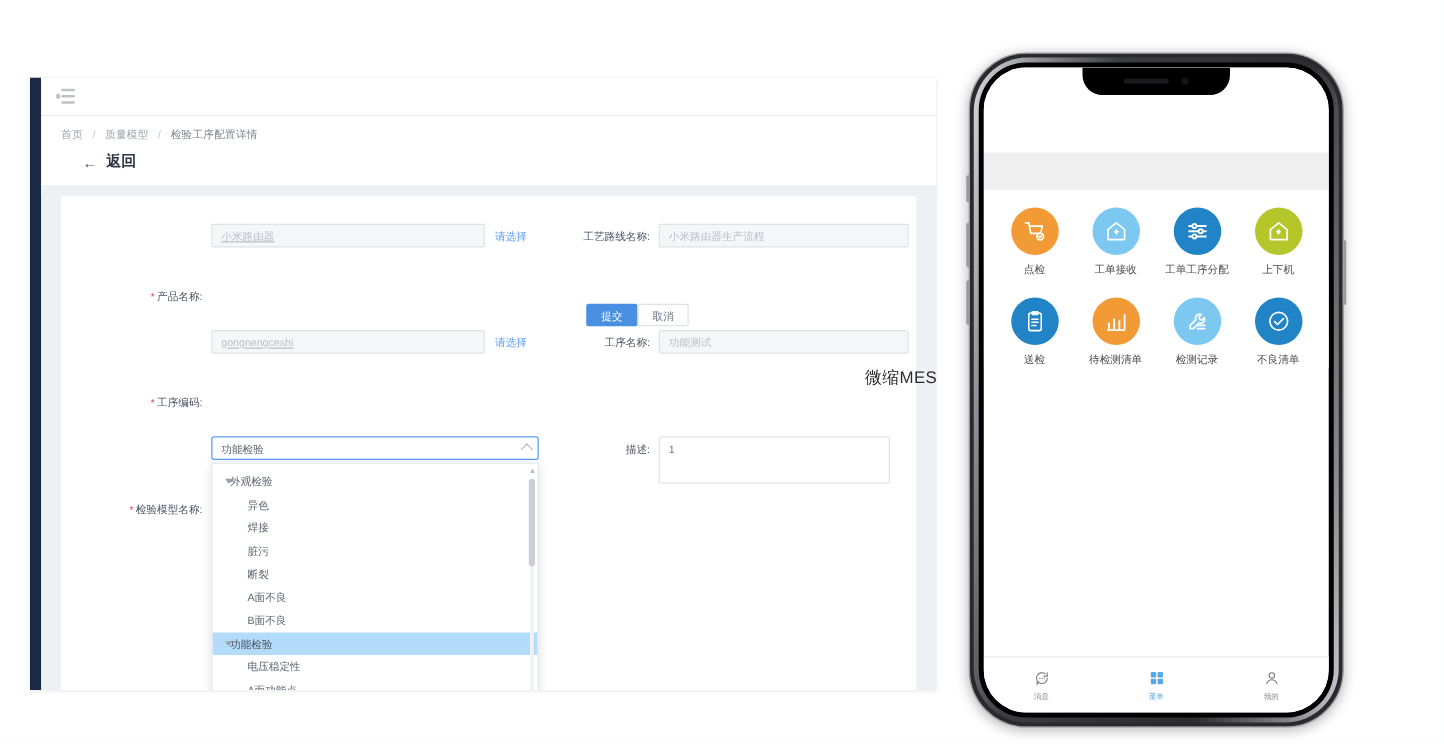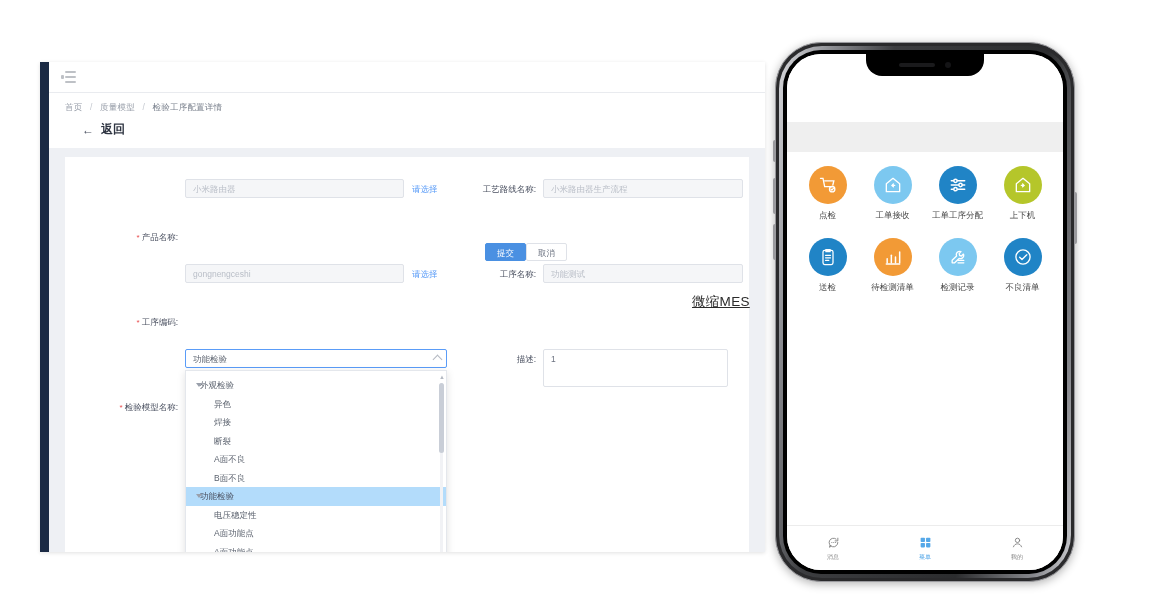--- a/index.html
+++ b/index.html
@@ -4,21 +4,21 @@
 <style>
   html,body{margin:0;padding:0;}
   body{
     width:1155px;height:595px;background:#ffffff;
     font-family:"Liberation Sans","DejaVu Sans",sans-serif;
     overflow:hidden;position:relative;
   }
 
   
   #desktop-window{
-    position:absolute;left:40px;top:62px;width:725px;height:490px;
+    position:absolute;left:24px;top:62px;width:725px;height:490px;
     background:#eef0f4;box-shadow:0 1px 4px rgba(0,0,0,.12);
     overflow:hidden;
   }
   #desktop-sidebar-sliver{
     position:absolute;left:0;top:0;width:9px;height:100%;
     background:#1b2a44;
   }
   #desktop-body{position:absolute;left:9px;top:0;right:0;bottom:0;background:#eef0f4;}
 
   .top-bar{
@@ -56,21 +56,21 @@
   }
   .flabel.w1{width:105px;margin-top:48px;}
   .flabel.w2{width:88px;}
   .req{color:#e8484a;margin-right:2px;font-size:8px;}
   .finput{
     margin-left:7px;height:19px;border:1px solid #dfe2e8;border-radius:2px;
     background:#f7f8fa;font-size:8.5px;color:#b9bec7;line-height:19px;
     padding:0 7px;box-sizing:border-box;
   }
   .finput.disabled{background:#f5f6f8;}
-  .w-a{width:219px;}
+  .w-a{width:219px;text-decoration:underline;}
   .w-b{width:200px;}
   .pick-link{font-size:8.5px;color:#5a9cf8;margin-left:8px;padding-top:5px;cursor:pointer;}
 
   
   .select-wrap{margin-left:7px;position:relative;width:262px;}
   .select-box{
     height:19px;border:1px solid #5a9cf8;border-radius:2px;background:#fff;
     font-size:8.5px;color:#5c636f;line-height:19px;padding:0 18px 0 7px;
     box-sizing:border-box;position:relative;cursor:pointer;
   }
@@ -122,21 +122,21 @@
   .btn.ghost{background:#fff;color:#6b7280;border:1px solid #dfe2e8;}
 
   .footer-links{
     display:flex;justify-content:center;gap:26px;margin-top:150px;
   }
   .footer-links span{font-size:8px;color:#b0b5be;cursor:pointer;}
 
   
   #watermark{
     position:absolute;left:692px;top:293px;font-size:13.5px;color:#2b2b2b;
-    letter-spacing:.3px;z-index:60;text-decoration:underline;
+    letter-spacing:.3px;z-index:60;
   }
 
   
   #phone{position:absolute;left:775px;top:42px;width:300px;height:540px;}
   .phone-outer{
     position:absolute;inset:0;border-radius:46px;background:#2a2a2c;
     box-shadow:0 2px 10px rgba(0,0,0,.3);
     border:1px solid #9a9a9e;
   }
   .phone-band{
@@ -253,20 +253,21 @@
           </div>
           <div class="select-wrap">
             <div class="select-box">功能检验</div>
             <span class="caret-up"></span>
 
             <div class="dropdown">
               <div class="dd-list">
                 <div class="dd-item"><span class="tri"></span><span style="margin-left:14px">外观检验</span></div>
                 <div class="dd-item child">异色</div>
                 <div class="dd-item child">焊接</div>
+                <div class="dd-item child">脏污</div>
                 <div class="dd-item child">断裂</div>
                 <div class="dd-item child">A面不良</div>
                 <div class="dd-item child">B面不良</div>
                 <div class="dd-item selected"><span class="tri"></span><span style="margin-left:14px">功能检验</span></div>
                 <div class="dd-item child">电压稳定性</div>
                 <div class="dd-item child">A面功能点</div>
                 <div class="dd-item child">A面功能点</div>
                 <div class="dd-item faded"><span style="margin-left:14px">包装检验</span></div>
               </div>
               <div class="dd-scroll">

